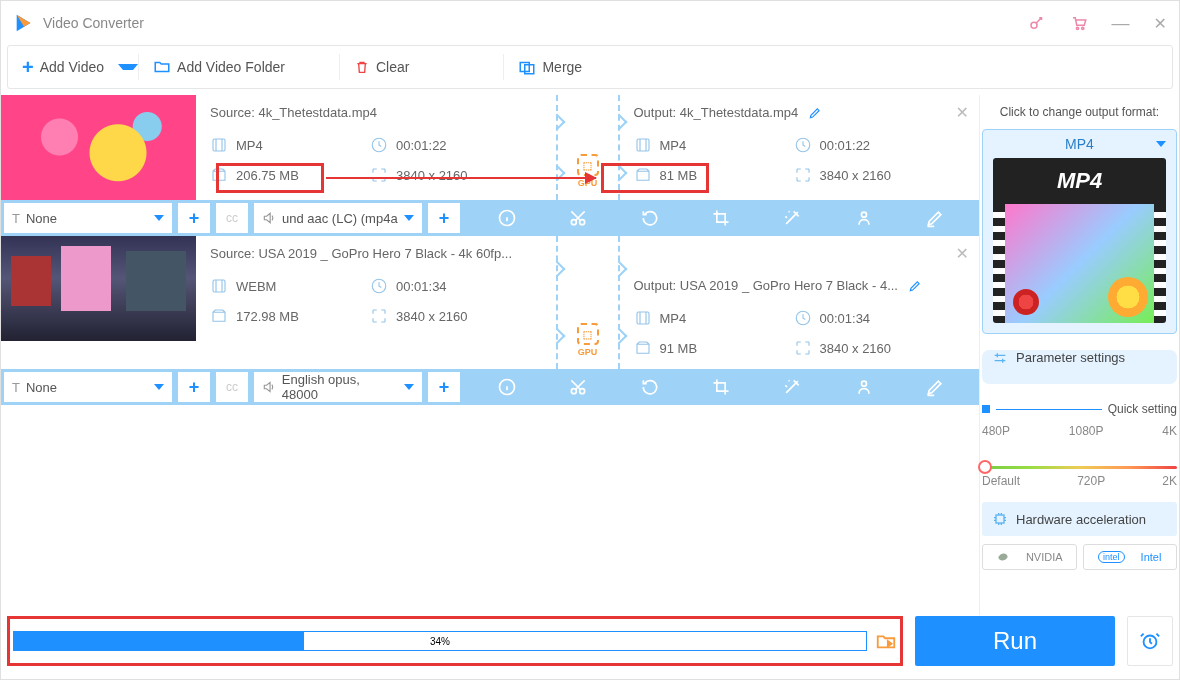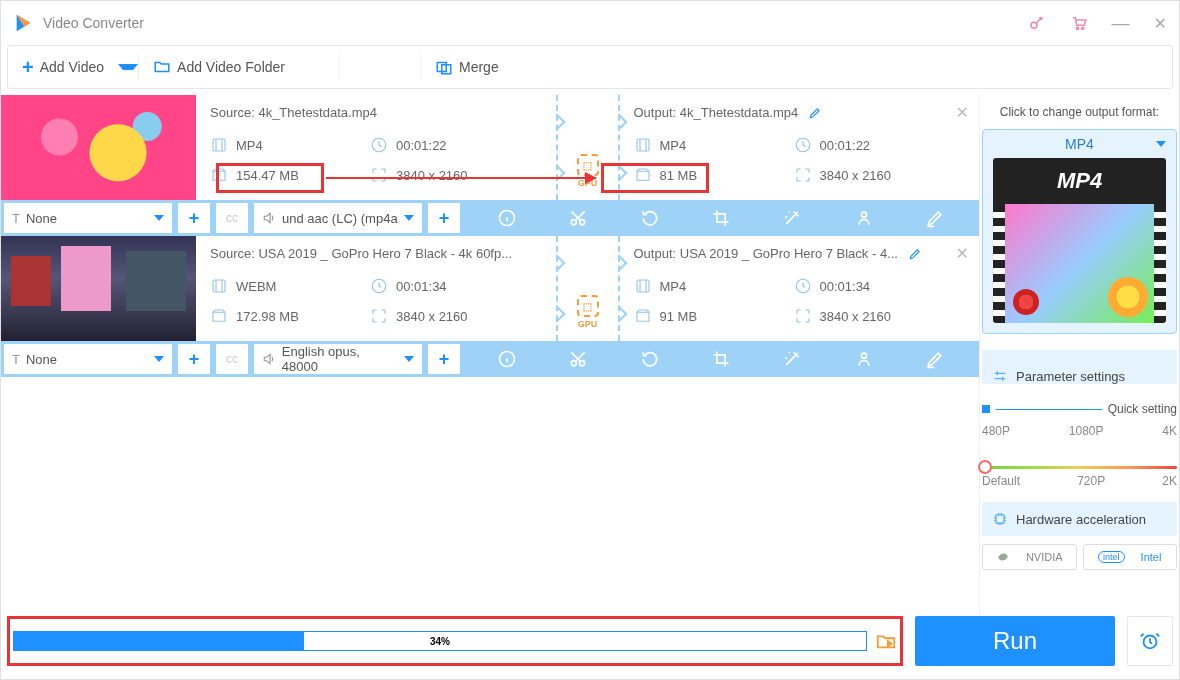--- a/index.html
+++ b/index.html
@@ -56,42 +56,42 @@
   .redarrow::after { content:''; position:absolute; right:-1px; top:-5px; border-left:12px solid #e63535; border-top:6px solid transparent; border-bottom:6px solid transparent; }
   .redframe { border: 3px solid #e63535; position: absolute; pointer-events: none; }
 
   
   .sidebar .hint { text-align: center; margin-bottom: 10px; color: #555; }
   .format-card { background: #e4f3ff; border: 1px solid #9ed2f7; border-radius: 4px; padding: 6px 10px 10px; cursor: pointer; }
   .format-card .fc-head { display: flex; justify-content: center; align-items: center; gap: 8px; color: #2a7fc9; font-size: 14px; margin-bottom: 6px; position: relative; }
   .format-card .fc-head .arrow { color: #1e90ff; position: absolute; right: 0; }
   .format-img { width: 100%; height: 165px; background: #fff; border-radius: 3px; position: relative; overflow: hidden; display:flex; flex-direction:column; }
 
-  .param-btn { margin-top: 16px; background: #e4f3ff; border-radius: 1px; height: 34px; display: flex; align-items: flex-end; gap: 8px; padding: 0 10px; font-size: 13px; color: #444; cursor: pointer; }
+  .param-btn { margin-top: 16px; background: #e4f3ff; border-radius: 7px; height: 34px; display: flex; align-items: flex-start; gap: 8px; padding: 0 10px; font-size: 13px; color: #444; cursor: pointer; }
 
   .quick { margin-top: 18px; }
   .quick .qh { display: flex; align-items: center; gap: 6px; font-size: 12px; color: #555; }
   .quick .slider { margin-top: 10px; position: relative; height: 40px; }
   .quick .track { position:absolute; top: 18px; left:0; right:0; height:3px; background: linear-gradient(to right,#7c4,#9d4,#ec5,#f95,#e44); border-radius: 2px; }
   .quick .handle { position:absolute; top:12px; left:-4px; width:14px; height:14px; border:2px solid #f66; border-radius:50%; background:#fff; }
   .quick .labels { display:flex; justify-content:space-between; font-size:12px; color:#888; }
 
   .hw-btn { margin-top: 14px; background: #e4f3ff; border-radius: 3px; height: 34px; display: flex; align-items: center; gap: 8px; padding: 0 10px; font-size: 13px; color: #444; cursor: pointer; }
   .cpu-icon { width:16px; height:16px; color:#5cb3f2; }
 
   .gpu-brands { display:flex; gap:6px; margin-top: 8px; }
   .gpu-brands .brand { flex:1; border:1px solid #ddd; border-radius:3px; height:26px; display:flex; align-items:center; justify-content:center; gap:16px; font-size:11px; color:#888; }
   .gpu-brands .brand.intel { color: #1e90ff; }
 
   
   .footer { position: absolute; bottom: 8px; left: 6px; right: 6px; height: 60px; display: flex; align-items: center; gap: 12px; }
   .progress-wrap { flex: 1; position: relative; height: 50px; display: flex; align-items: center; padding: 0 6px; }
   .progress { flex:1; height: 20px; border: 1px solid #1e90ff; background: #fff; position: relative; }
   .progress .fill { height:100%; background:#1e90ff; width:34%; }
-  .progress .plabel { position:absolute; left:50%; top:50%; transform:translate(-50%,-50%); font-size:10px; color:#000; z-index: 2; font-weight: bold; }
+  .progress .plabel { position:absolute; left:50%; top:50%; transform:translate(-50%,-50%); font-size:10px; color:#000; z-index: 2; }
   .out-ic { width: 22px; height: 22px; margin-left: 8px; color: #f79b3b; }
   .run-btn { width: 200px; height: 50px; background: #1e90ff; color: #fff; font-size: 24px; display:flex; align-items:center; justify-content:center; cursor: pointer; border-radius: 2px; }
   .alarm-btn { width: 46px; height: 50px; display:flex; align-items:center; justify-content:center; color:#1e90ff; border: 1px solid #e6e6e6; border-radius: 2px; cursor: pointer; }
 
   .tri-down { display:inline-block; width:0; height:0; border-left:5px solid transparent; border-right:5px solid transparent; border-top:6px solid currentColor; }
 </style>
 </head>
 <body>
 
 <div class="titlebar">
@@ -124,20 +124,26 @@
   <span class="drop tri-down"></span>
   <div class="sep"></div>
   <div class="btn">
     <svg width="18" height="18" viewBox="0 0 24 24" fill="none" stroke="#1e90ff" stroke-width="2">
         <path d="M3 6h6l2 2h10v10H3z"></path>
       </svg>
     <span>Add Video Folder</span>
   </div>
   <div style="width:40px"></div>
   <div class="sep"></div>
+  <div class="btn">
+    <svg width="16" height="16" viewBox="0 0 24 24" fill="none" stroke="#e44" stroke-width="2">
+        <path d="M5 7h14M9 7V5h6v2m-8 0l1 13h8l1-13"></path>
+      </svg>
+    <span>Clear</span>
+  </div>
   <div style="width:80px"></div>
   <div class="sep"></div>
   <div class="btn">
     <svg width="18" height="18" viewBox="0 0 24 24" fill="none" stroke="#1e90ff" stroke-width="2">
         <rect x="3" y="6" width="12" height="12"></rect>
         <rect x="9" y="9" width="12" height="12"></rect>
       </svg>
     <span>Merge</span>
   </div>
 </div>
@@ -167,21 +173,21 @@
                     <path d="M12 7v5l3 2"></path>
                   </svg>
                   <span>00:01:22</span>
                 </div>
             </div>
             <div class="meta-row">
               <div class="meta">
                   <svg class="mic" viewBox="0 0 24 24" fill="none" stroke="currentColor" stroke-width="1.5">
                     <path d="M4 7h16v12H4zM4 7l3-3h10l3 3"></path>
                   </svg>
-                  <span>154.47 MB</span>
+                  <span>206.75 MB</span>
                 </div>
               <div class="meta">
                   <svg class="mic" viewBox="0 0 24 24" fill="none" stroke="currentColor" stroke-width="1.5">
                     <path d="M4 4h5M4 4v5M20 4h-5M20 4v5M4 20h5M4 20v-5M20 20h-5M20 20v-5"></path>
                   </svg>
                   <span>3840 x 2160</span>
                 </div>
             </div>
           </div>
           <div class="dashsep"></div>
@@ -324,21 +330,21 @@
                 </div>
             </div>
           </div>
           <div class="dashsep"></div>
           <div class="gpu-col">
               <div class="gpu-chip">⬚</div>
               <div class="gpu-label">GPU</div>
             </div>
           <div class="dashsep"></div>
           <div class="info-col">
-            <div class="title" style="display:flex;align-items:center;gap:10px;">
+            <div class="title" style="display:flex;align-items:center;gap:10px;margin-top:32px;">
               <span>Output: USA 2019 _ GoPro Hero 7 Black - 4...</span>
               <svg width="14" height="14" viewBox="0 0 24 24" fill="none" stroke="#1e90ff" stroke-width="2">
                   <path d="M4 20l4-1 11-11-3-3L5 16z"></path>
                 </svg>
             </div>
             <div class="meta-row">
               <div class="meta">
                   <svg class="mic" viewBox="0 0 24 24" fill="none" stroke="currentColor" stroke-width="1.5">
                     <rect x="4" y="4" width="16" height="16" rx="2"></rect>
                     <path d="M8 4v16M16 4v16"></path>

